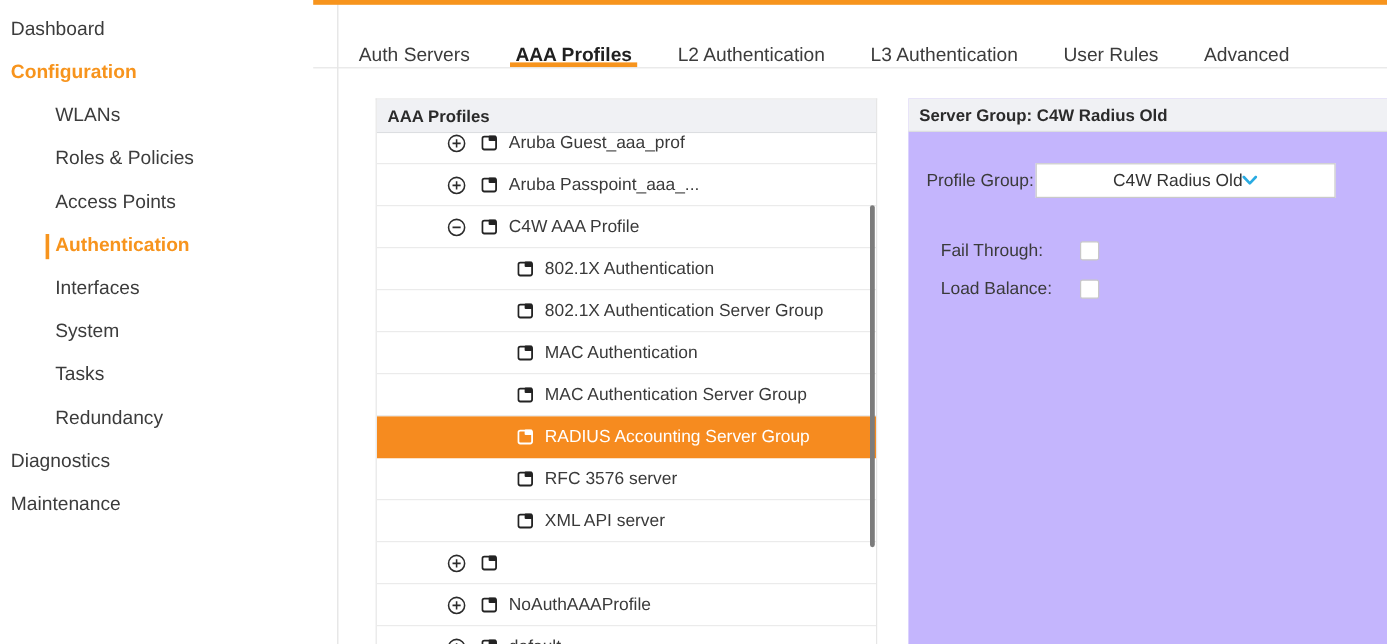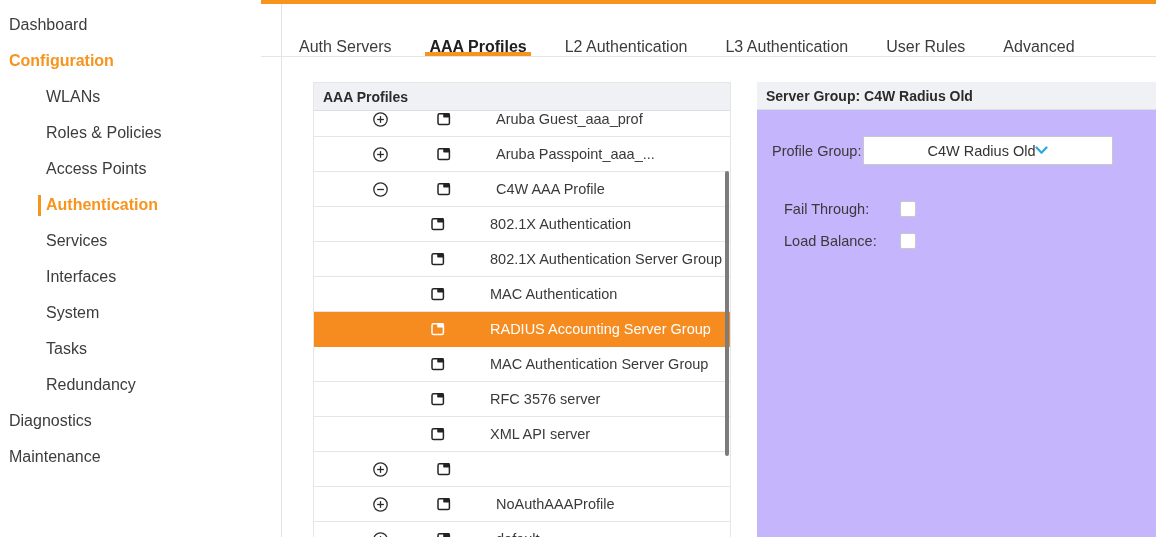--- a/index.html
+++ b/index.html
@@ -31,21 +31,21 @@
   .tab.active{font-weight:bold;color:#202020;}
   .tab.active .tab-underline{position:absolute;left:-2px;right:-2px;bottom:0;height:4px;background:var(--accent);}
   .tabs-divider{position:absolute;left:261px;top:56px;width:895px;height:1px;background:#e5e5e5;}
   
   .panel-header{height:28px;background:#f0f1f4;border-bottom:1px solid #dcdee1;
     font-weight:bold;font-size:14px;color:#2b2b2b;display:flex;align-items:center;padding-left:9px;}
   .tree-panel{position:absolute;left:313px;top:82px;width:418px;height:455px;
     border:1px solid var(--border);border-bottom:none;overflow:hidden;background:#fff;}
   .tree-body{position:absolute;top:28px;left:0;right:0;bottom:0;overflow:hidden;}
   .tree-row{height:35px;display:flex;align-items:center;border-bottom:1px solid var(--border);
-    font-size:14.5px;color:#3a3a3a;background:#fff;cursor:pointer;gap:36px;}
+    font-size:14.5px;color:#3a3a3a;background:#fff;cursor:pointer;}
   .tree-row.lvl0{padding-left:58px;}
   .tree-row.lvl1{padding-left:117px;}
   .tree-row.clip-top{margin-top:-9px;}
   .tree-row.selected{background:var(--row-sel);color:#fff;border-bottom-color:var(--row-sel);}
   .expander{width:17px;height:17px;margin-right:12px;display:inline-flex;flex:none;color:#2c2c2c;}
   .doc-icon{width:14px;height:14px;margin-right:9px;display:inline-flex;flex:none;color:#232323;}
   .tree-row.selected .doc-icon{color:#fff;}
   .scroll-thumb{position:absolute;right:1px;top:88px;width:4px;height:285px;background:#7c7c7c;border-radius:2px;}
   
   .detail-panel{position:absolute;left:757px;top:82px;width:399px;height:455px;background:#c4b5fd;}
@@ -78,23 +78,20 @@
         <span>Roles &amp; Policies</span>
       </div>
       <div class="nav-item lvl1">
         <span>Access Points</span>
       </div>
       <div class="nav-item lvl1 active">
         <span class="nav-marker"></span>
         <span>Authentication</span>
       </div>
       <div class="nav-item lvl1">
-        <span>Services</span>
-      </div>
-      <div class="nav-item lvl1">
         <span>Interfaces</span>
       </div>
       <div class="nav-item lvl1">
         <span>System</span>
       </div>
       <div class="nav-item lvl1">
         <span>Tasks</span>
       </div>
       <div class="nav-item lvl1">
         <span>Redundancy</span>
@@ -205,37 +202,37 @@
       </div>
       <div class="tree-row lvl1">
         <span class="doc-icon">
           <svg width="14" height="14" viewBox="0 0 14 14">
             <rect x="1" y="1.8" width="11.4" height="10.8" rx="1.6" fill="none" stroke="currentColor" stroke-width="1.5"></rect>
             <rect x="6.2" y="0.9" width="6.4" height="4.6" rx="0.8" fill="currentColor"></rect>
           </svg>
         </span>
         <span>MAC Authentication</span>
       </div>
+      <div class="tree-row lvl1">
+        <span class="doc-icon">
+          <svg width="14" height="14" viewBox="0 0 14 14">
+            <rect x="1" y="1.8" width="11.4" height="10.8" rx="1.6" fill="none" stroke="currentColor" stroke-width="1.5"></rect>
+            <rect x="6.2" y="0.9" width="6.4" height="4.6" rx="0.8" fill="currentColor"></rect>
+          </svg>
+        </span>
+        <span>MAC Authentication Server Group</span>
+      </div>
       <div class="tree-row lvl1 selected">
         <span class="doc-icon">
           <svg width="14" height="14" viewBox="0 0 14 14">
             <rect x="1" y="1.8" width="11.4" height="10.8" rx="1.6" fill="none" stroke="currentColor" stroke-width="1.5"></rect>
             <rect x="6.2" y="0.9" width="6.4" height="4.6" rx="0.8" fill="currentColor"></rect>
           </svg>
         </span>
         <span>RADIUS Accounting Server Group</span>
-      </div>
-      <div class="tree-row lvl1">
-        <span class="doc-icon">
-          <svg width="14" height="14" viewBox="0 0 14 14">
-            <rect x="1" y="1.8" width="11.4" height="10.8" rx="1.6" fill="none" stroke="currentColor" stroke-width="1.5"></rect>
-            <rect x="6.2" y="0.9" width="6.4" height="4.6" rx="0.8" fill="currentColor"></rect>
-          </svg>
-        </span>
-        <span>MAC Authentication Server Group</span>
       </div>
       <div class="tree-row lvl1">
         <span class="doc-icon">
           <svg width="14" height="14" viewBox="0 0 14 14">
             <rect x="1" y="1.8" width="11.4" height="10.8" rx="1.6" fill="none" stroke="currentColor" stroke-width="1.5"></rect>
             <rect x="6.2" y="0.9" width="6.4" height="4.6" rx="0.8" fill="currentColor"></rect>
           </svg>
         </span>
         <span>RFC 3576 server</span>
       </div>

